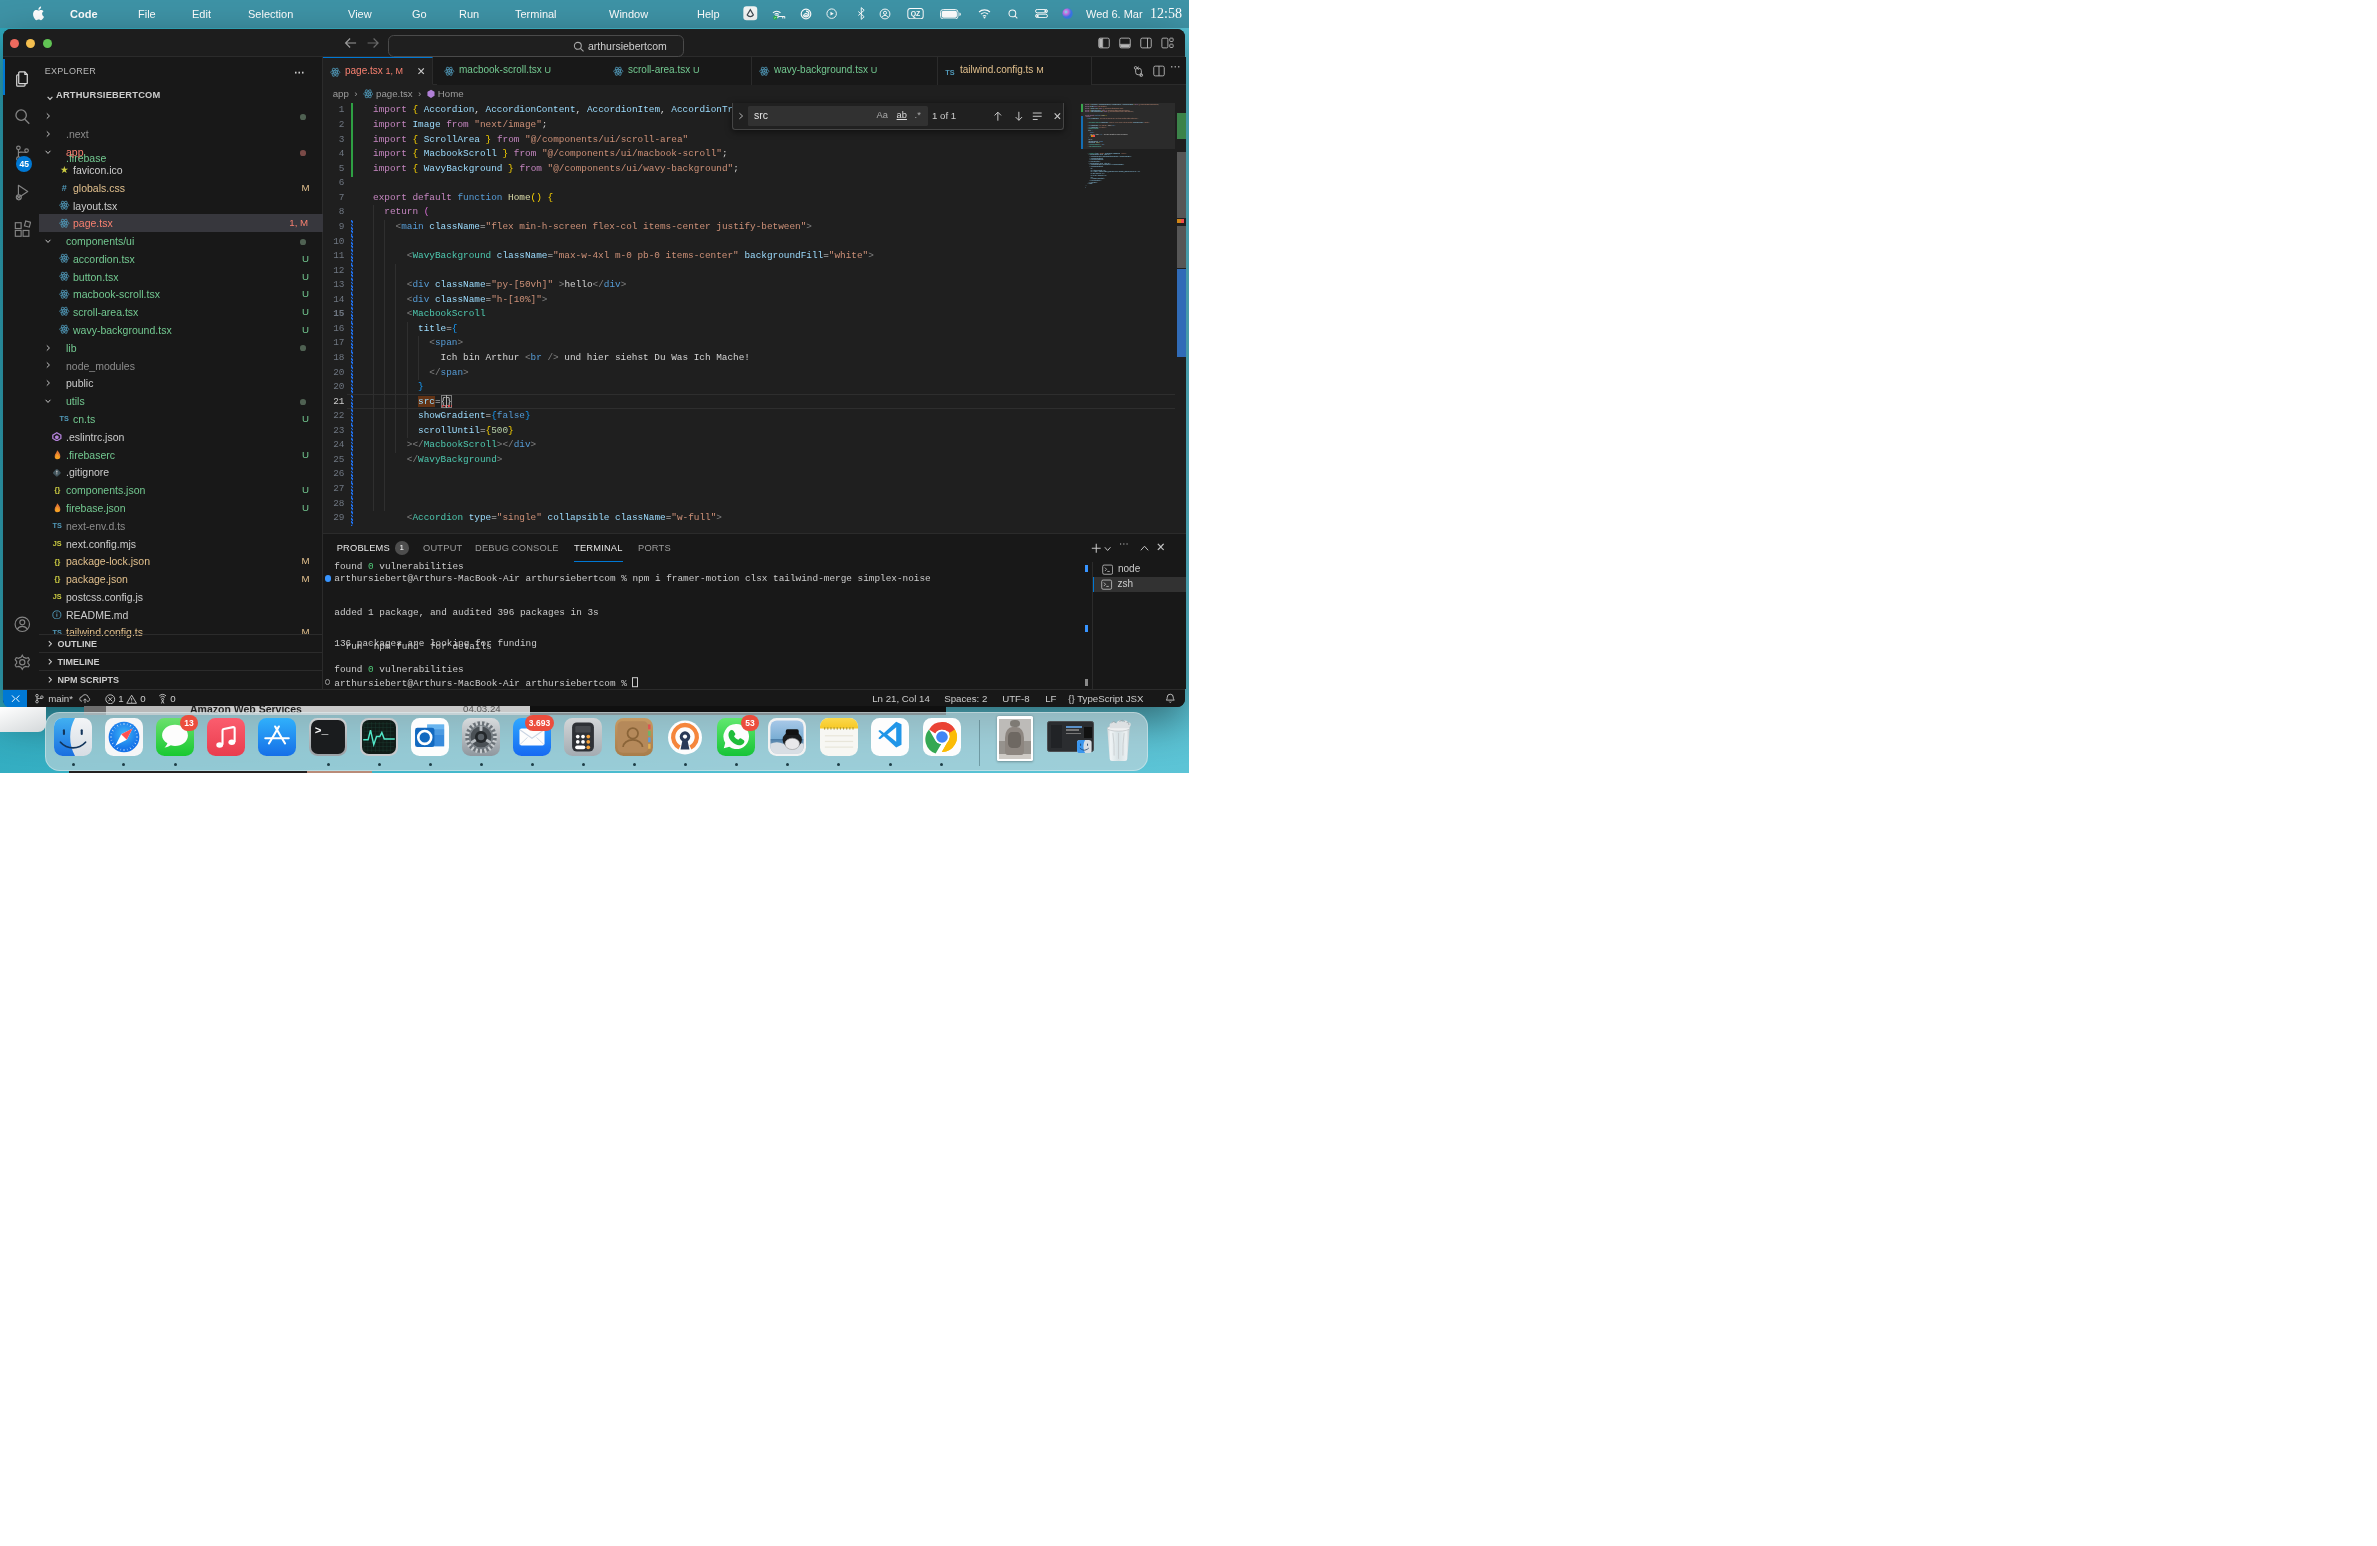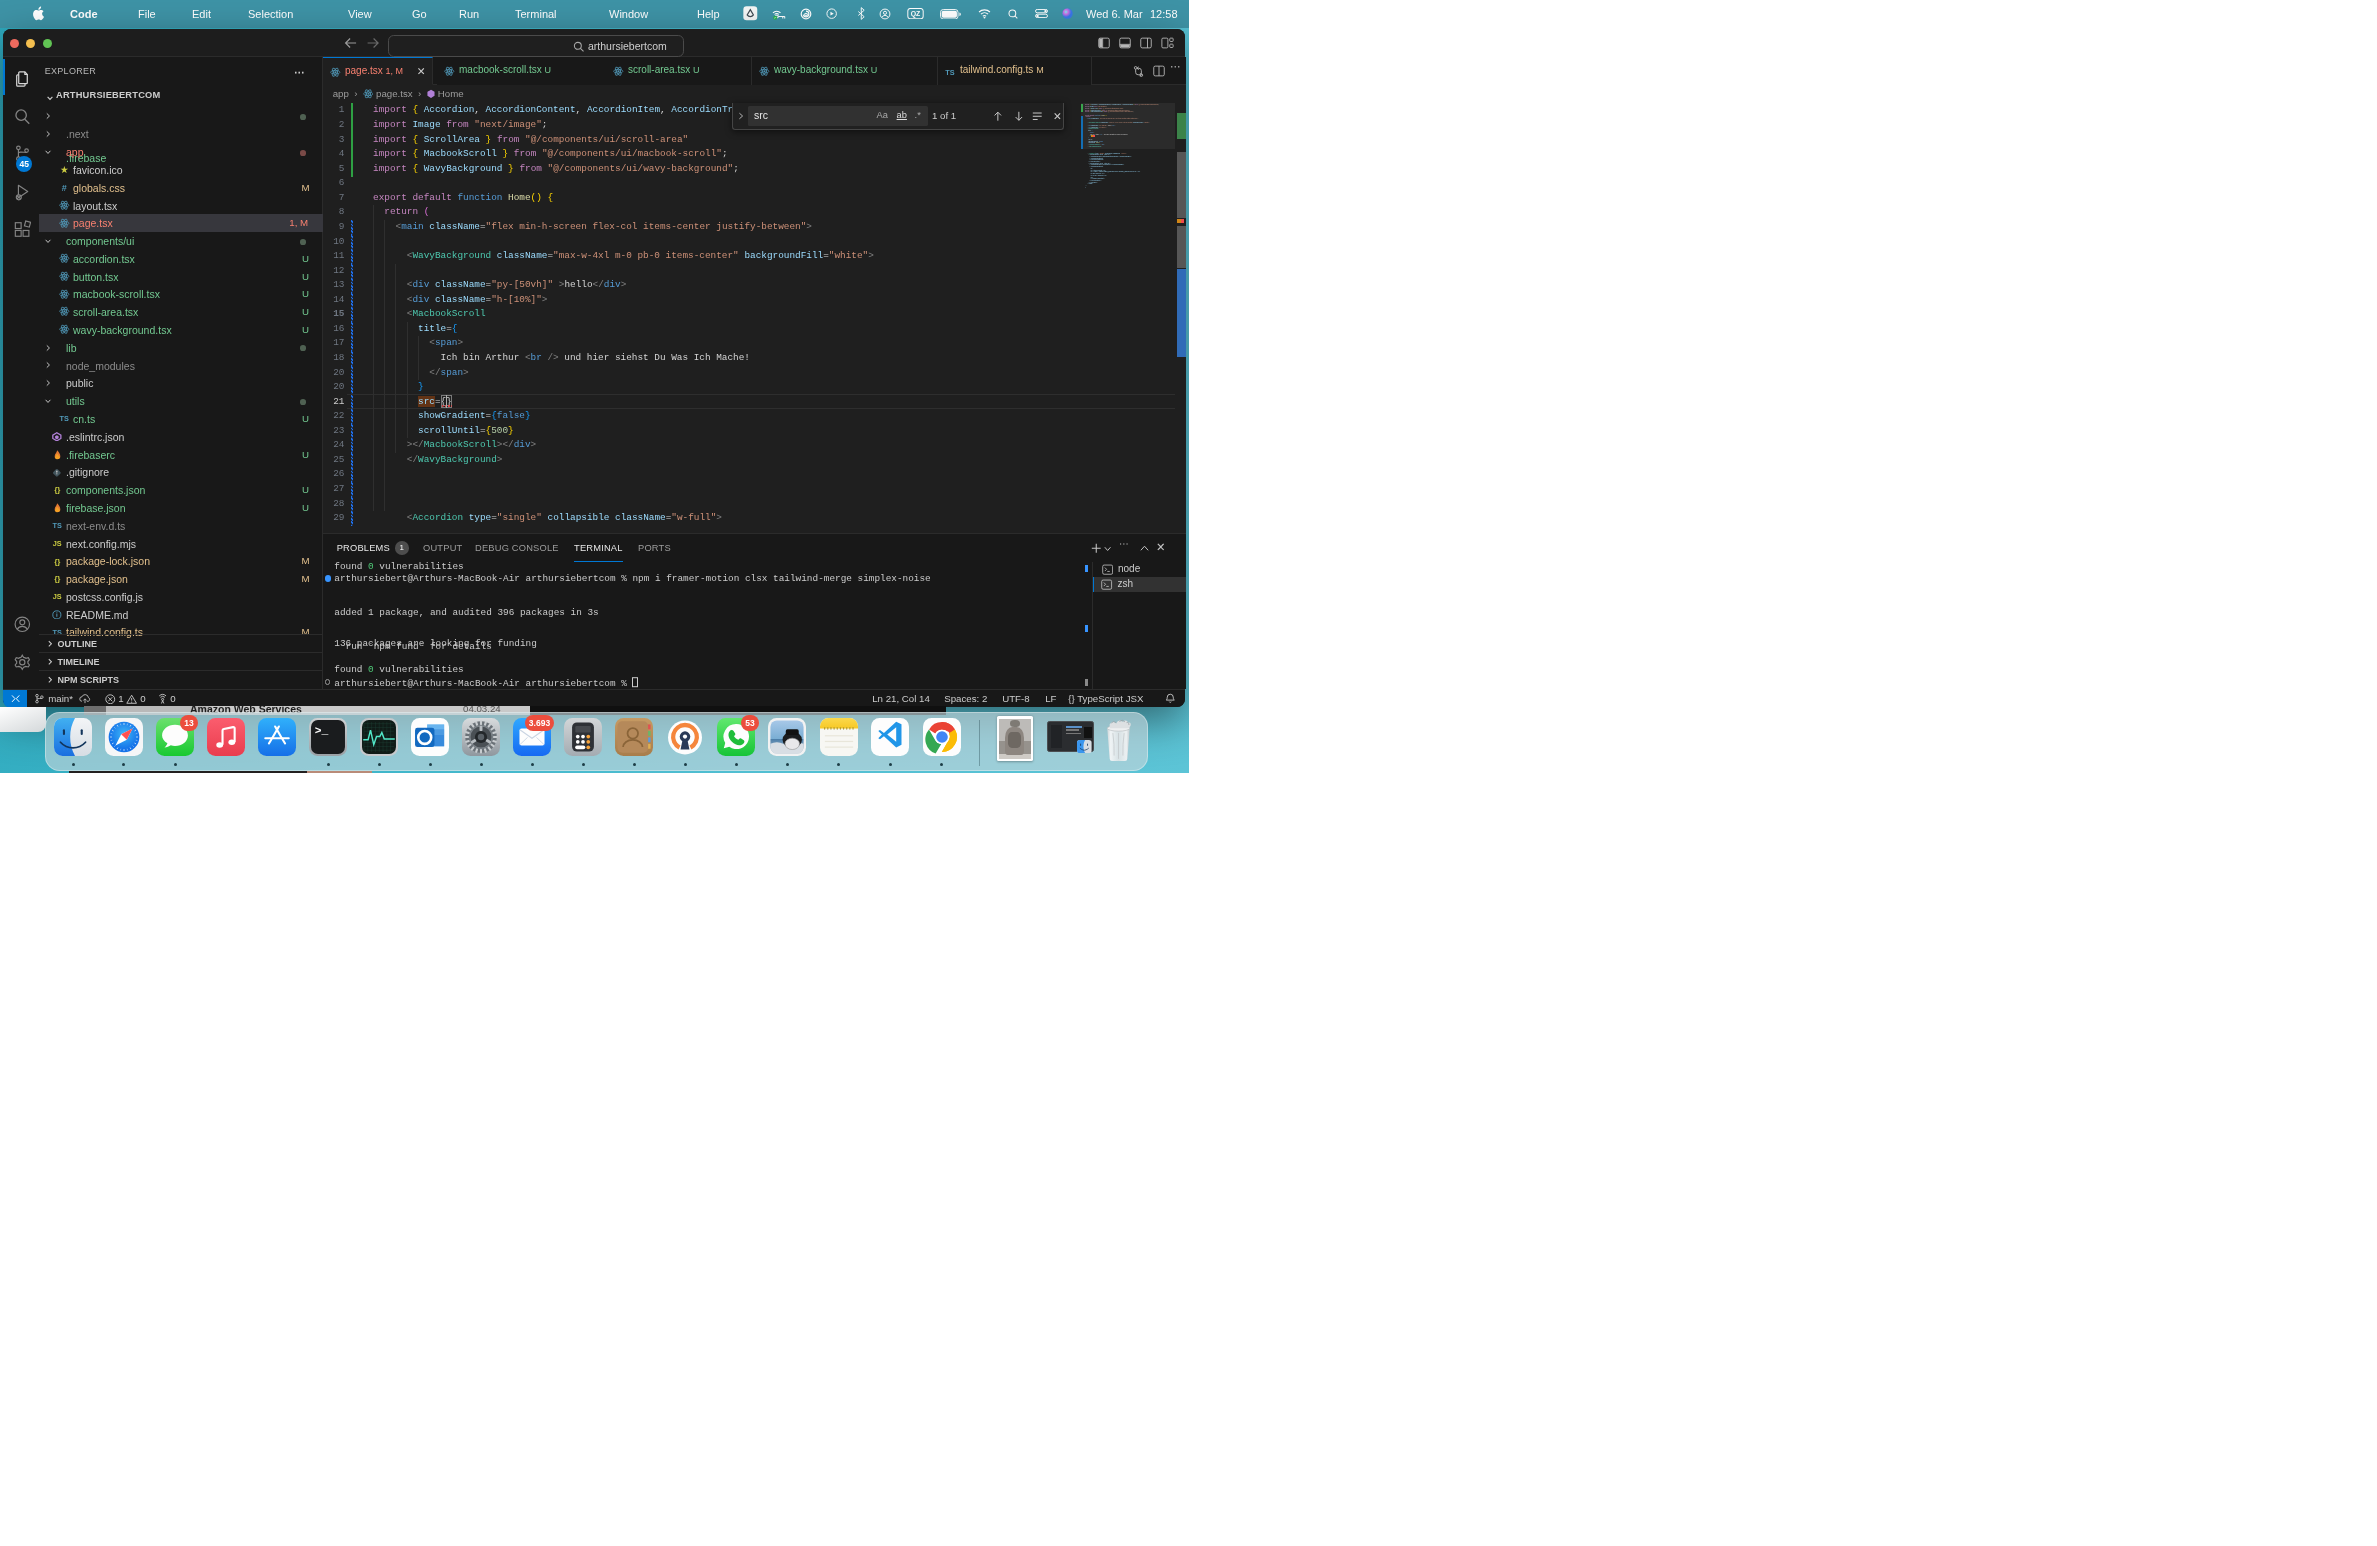--- a/index.html
+++ b/index.html
@@ -135,21 +135,21 @@
             <radialGradient id="siri" cx="35%" cy="35%">
               <stop offset="0%" stop-color="#7ee8f2"></stop>
               <stop offset="45%" stop-color="#cf6ee4"></stop>
               <stop offset="100%" stop-color="#3a77e8"></stop>
             </radialGradient>
           </defs>
           <circle cx="8.5" cy="8.5" r="8" fill="url(#siri)"></circle>
         </svg>
       </div>
 <div class="mitem" style="left:1086px;font-size:11px;">Wed 6. Mar</div>
-<div class="mitem" style="left:1150px;font-size:11px;">12:58</div>
+<div class="mitem" style="left:1150px;font-size:14px;font-family:Liberation Serif, serif;">12:58</div>
 </div>
 <div id="window"></div>
 <div id="titlebar">
 <div class="tl" style="left:6.5px;background:#ed6a5e;"></div>
 <div class="tl" style="left:23px;background:#f4bf4f;"></div>
 <div class="tl" style="left:40px;background:#61c454;"></div>
 <svg style="position:absolute;left:341px;top:7.7px" width="13.7" height="12" viewBox="0 0 18 16">
         <path d="M8 2 L2 8 L8 14 M2 8 H16" stroke="#9a9a9a" stroke-width="1.6" fill="none"></path>
       </svg>
 <svg style="position:absolute;left:363px;top:7.7px" width="13.7" height="12" viewBox="0 0 18 16">

